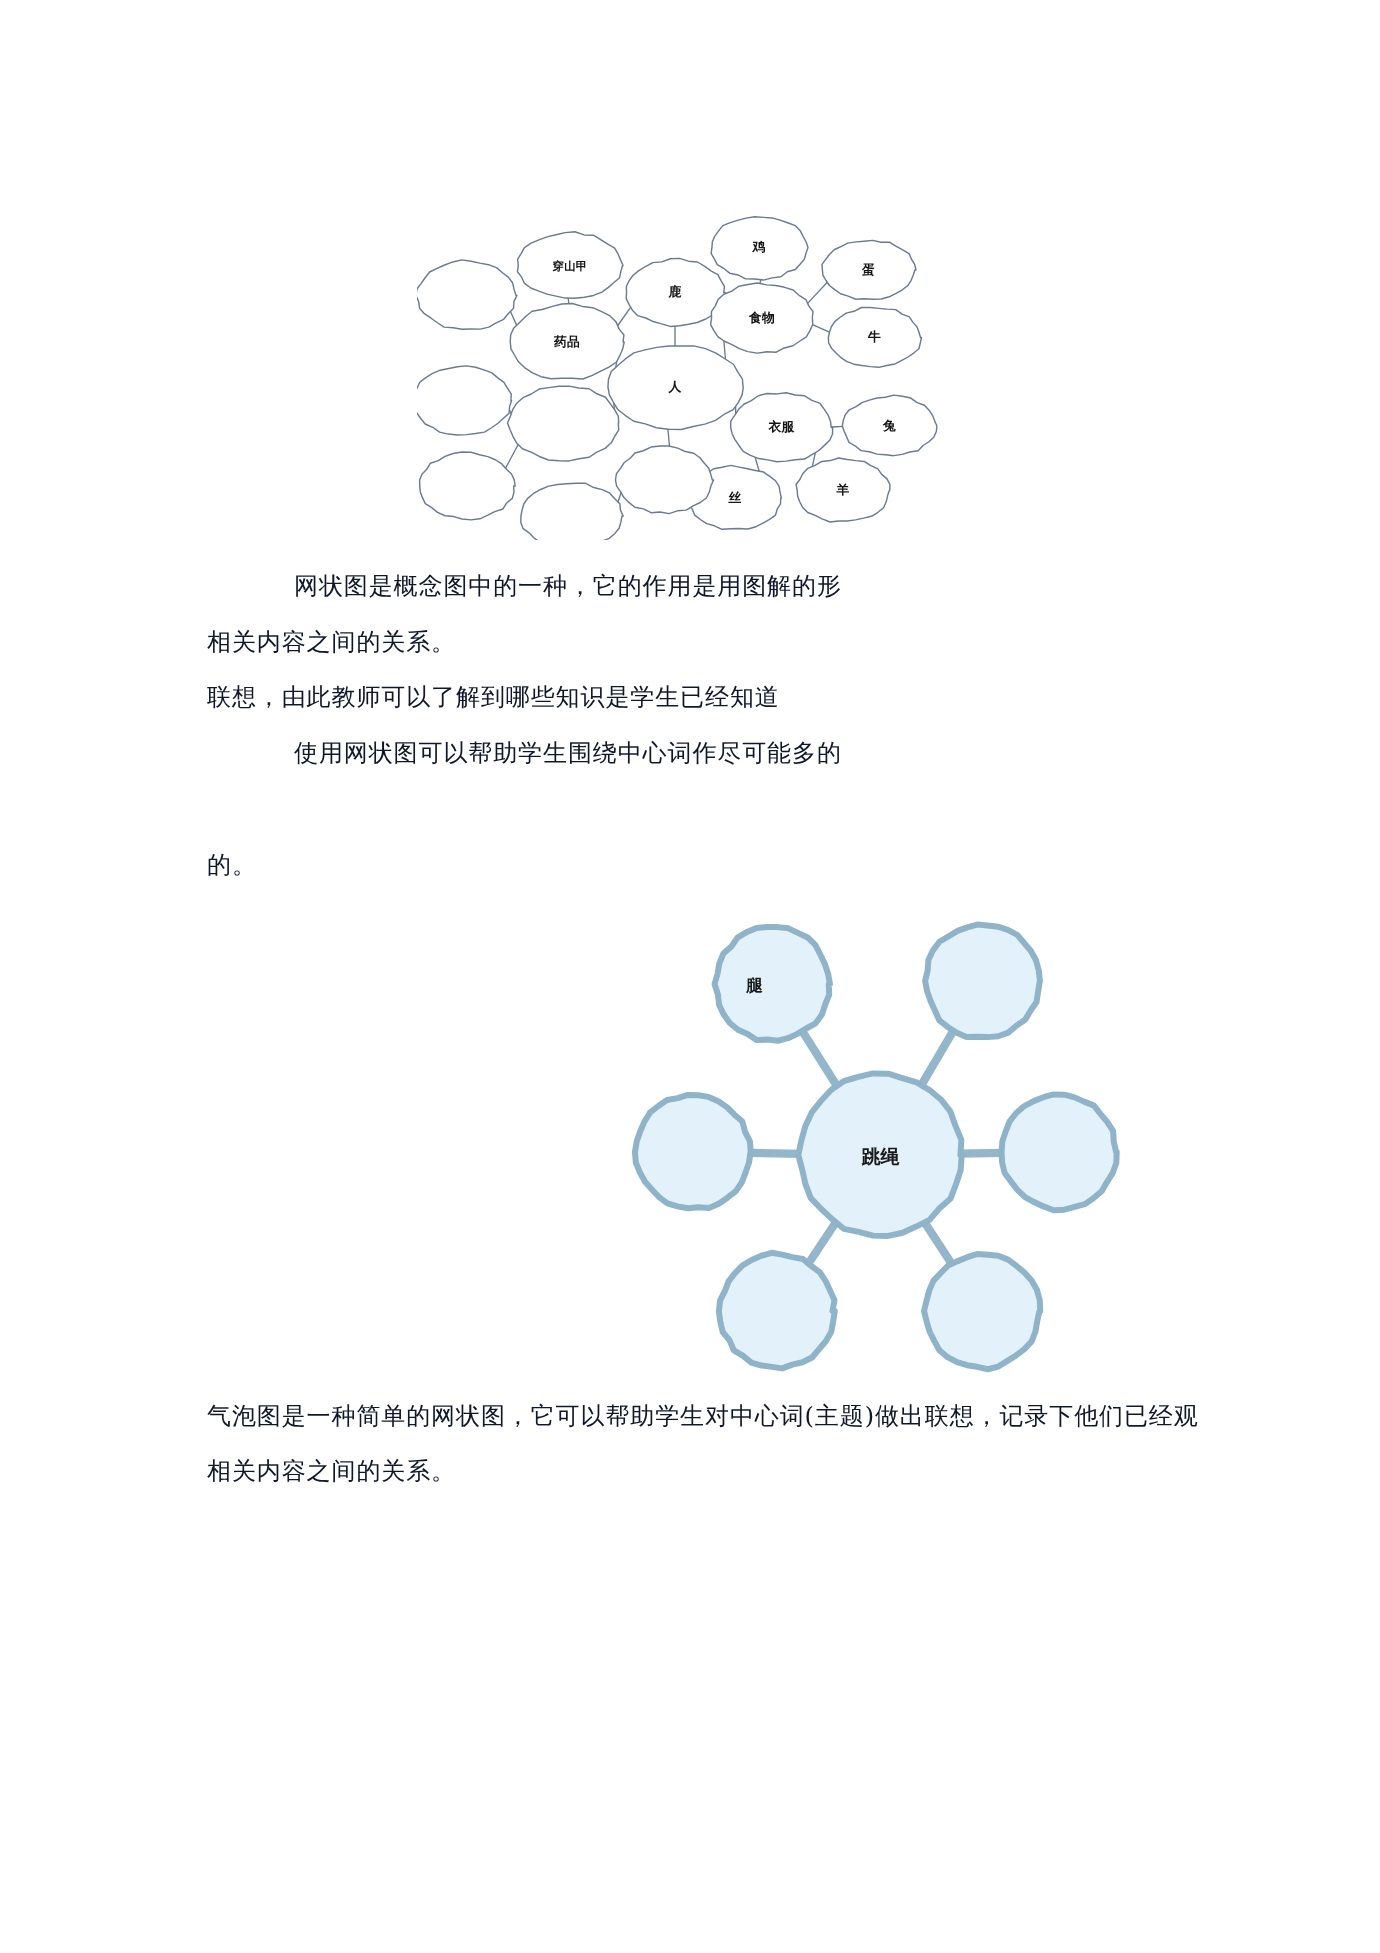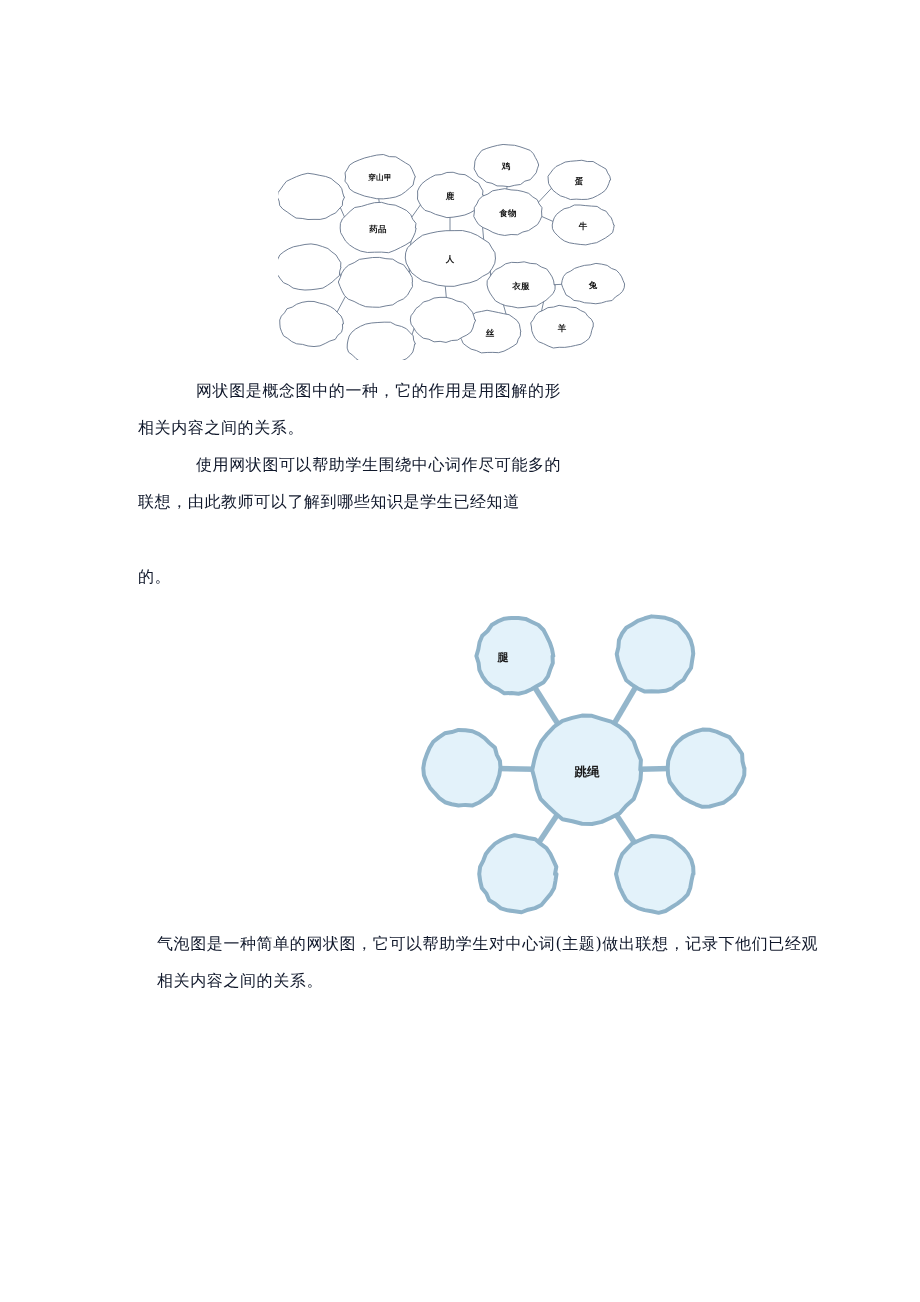--- a/index.html
+++ b/index.html
@@ -67,21 +67,21 @@
   .text-block {
     position: absolute;
     font-size: 16px;
     line-height: 37px;
     color: #0f172a;
     letter-spacing: 0.6px;
     white-space: nowrap;
   }
 
   .para-a { left: 138px; top: 372px; width: 652px; }
-  .para-b { left: 138px; top: 925px; width: 652px; margin-left: 19px; }
+  .para-b { left: 138px; top: 925px; width: 652px; }
 
   .tline { display: block; }
   .tline.ind { padding-left: 58px; }
 </style>
 </head>
 <body>
 
 <div class="page">
 
   <div class="fig-web">
@@ -173,22 +173,22 @@
           <g>
             <path d="M197.73,188.00 L195.93,191.94 L194.90,195.97 L192.93,200.03 L188.83,202.99 L184.09,205.30 L179.47,208.10 L173.58,208.54 L168.00,210.43 L162.10,209.36 L156.06,209.82 L150.95,207.27 L145.24,206.18 L141.22,202.95 L137.82,199.56 L135.69,195.74 L133.09,192.13 L132.33,188.00 L132.94,183.84 L135.69,180.26 L137.98,176.53 L141.89,173.67 L145.37,169.99 L150.83,168.50 L156.02,166.05 L161.98,165.35 L168.02,165.35 L173.79,166.73 L178.90,169.03 L184.48,170.19 L188.67,173.16 L191.58,176.81 L194.50,180.19 L195.81,184.08 L196.89,188.00 Z" fill="#ffffff" stroke="#6b7a90" stroke-width="0.95" stroke-linejoin="round"></path>
           </g>
         </g>
     </svg>
   </div>
 
   <div class="text-block para-a">
     <span class="tline ind">网状图是概念图中的一种，它的作用是用图解的形</span>
     <span class="tline">相关内容之间的关系。</span>
+    <span class="tline">联想，由此教师可以了解到哪些知识是学生已经知道</span>
     <span class="tline ind">使用网状图可以帮助学生围绕中心词作尽可能多的</span>
-    <span class="tline">联想，由此教师可以了解到哪些知识是学生已经知道</span>
   </div>
 
   <div class="text-block" style="left:138px; top:558px;">
     <span class="tline">的。</span>
   </div>
 
   <div class="fig-bubble">
     <svg viewBox="0 0 360 330" xmlns="http://www.w3.org/2000/svg">
       <g id="bub-spokes">
           <line x1="159.23" y1="130.03" x2="134.22" y2="90.44" stroke="#8fb3c9" stroke-width="5.5" stroke-linecap="butt" opacity="0.95"></line>

